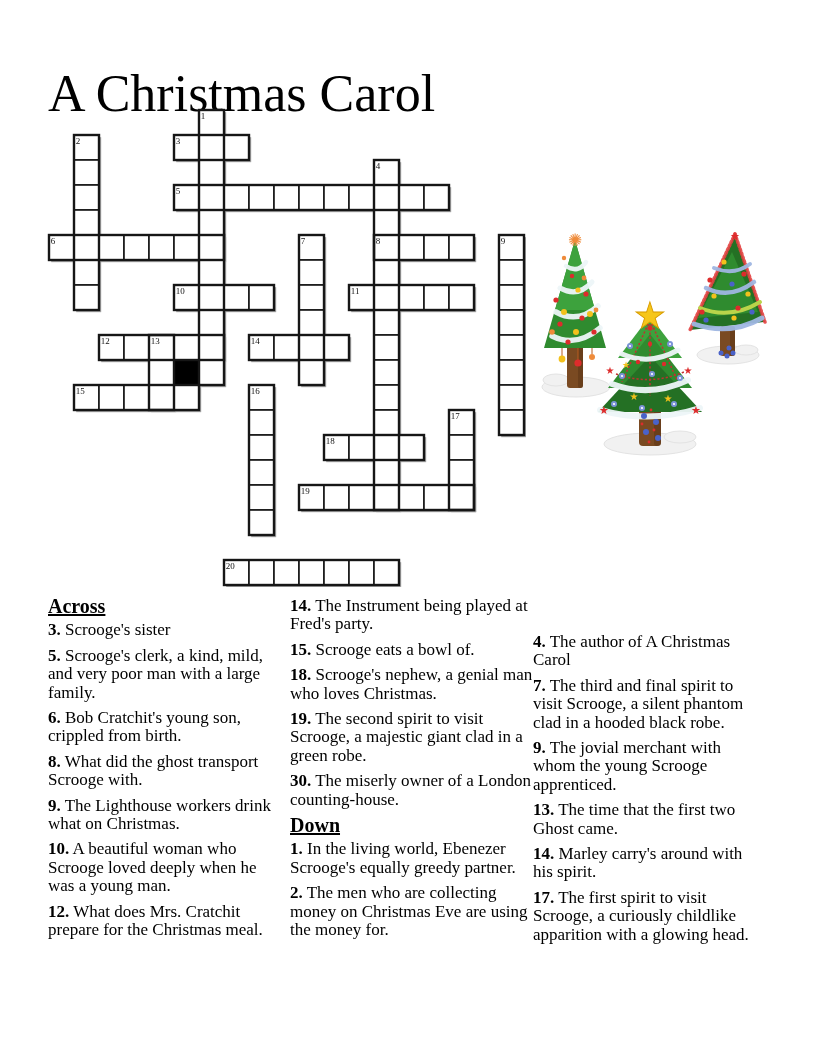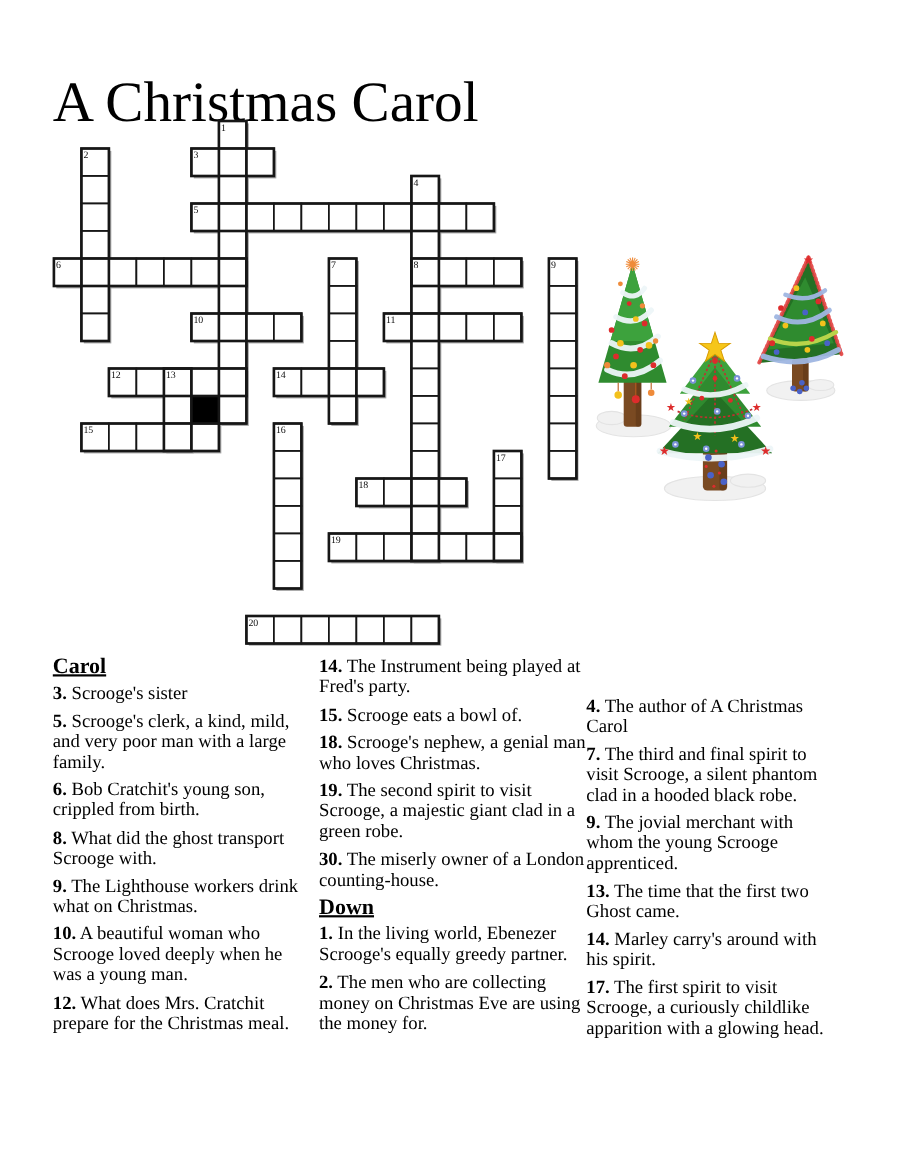--- a/index.html
+++ b/index.html
@@ -336,21 +336,21 @@
       <circle class="f-blue" cx="183" cy="129" r="2.5"></circle>
         <circle class="f-blue" cx="189" cy="132" r="2.5"></circle>
       <circle class="f-blue" cx="195" cy="129" r="2.5"></circle>
         <circle class="f-blue" cx="191" cy="124" r="2.5"></circle>
       <text class="star-text f-red" x="197" y="16" font-size="11">★</text>
     </g>
   </svg>
 </div>
 
 <div class="clue-col" id="clue-col-1">
-    <div class="clue-heading">Carol</div>
+    <div class="clue-heading">Across</div>
     <p class="clue"><b>3.</b> Scrooge's sister</p>
     <p class="clue"><b>5.</b> Scrooge's clerk, a kind, mild, and very poor man with a large family.</p>
     <p class="clue"><b>6.</b> Bob Cratchit's young son, crippled from birth.</p>
     <p class="clue"><b>8.</b> What did the ghost transport Scrooge with.</p>
     <p class="clue"><b>9.</b> The Lighthouse workers drink what on Christmas.</p>
     <p class="clue"><b>10.</b> A beautiful woman who Scrooge loved deeply when he was a young man.</p>
     <p class="clue"><b>12.</b> What does Mrs. Cratchit prepare for the Christmas meal.</p>
   </div>
 <div class="clue-col" id="clue-col-2">
     <p class="clue"><b>14.</b> The Instrument being played at Fred's party.</p>

